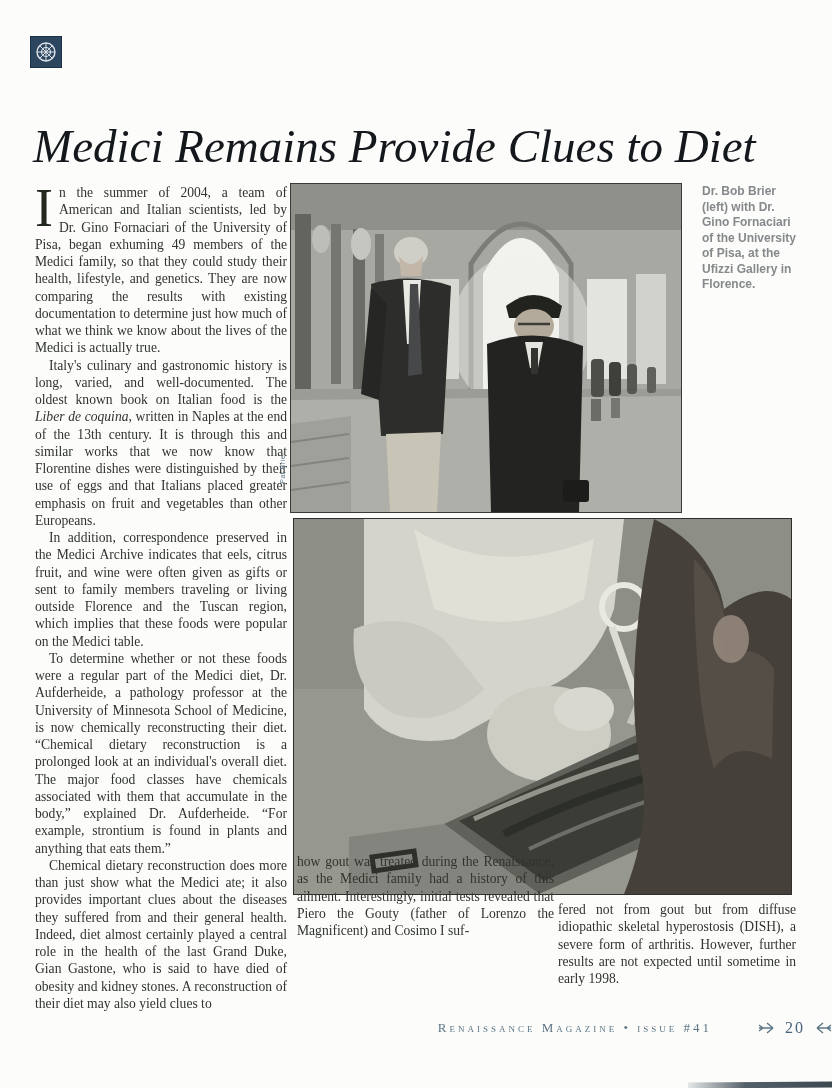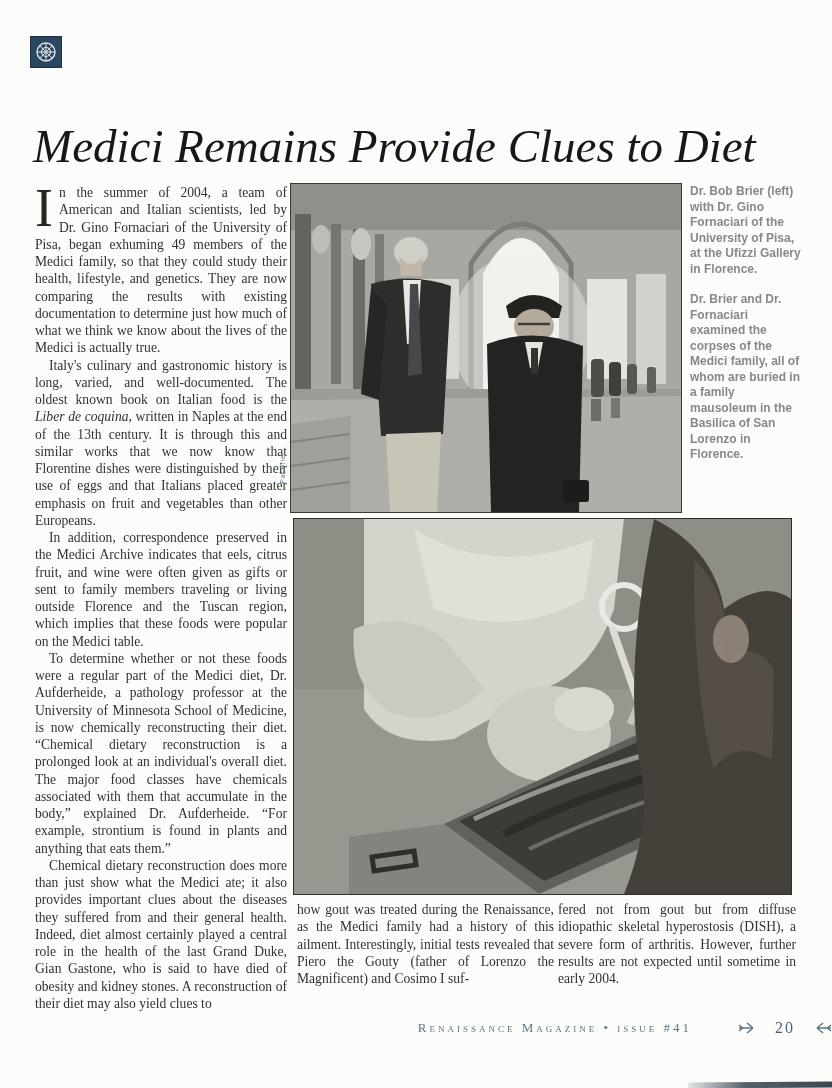--- a/index.html
+++ b/index.html
@@ -43,40 +43,40 @@
   .photo1 svg{display:block;}
   .credit{
     left:279px;top:452px;writing-mode:vertical-rl;transform:rotate(180deg);
     font-family:"Liberation Sans", sans-serif;font-size:7px;color:#5f7689;letter-spacing:.5px;
   }
 
   
   .captions{left:690px;top:184px;width:112px;
     font-family:"Liberation Sans", sans-serif;font-weight:bold;
     font-size:12px;line-height:15.5px;color:#85898c;}
-  .captions p{margin:0 0 15px 0;}
+  .captions p{margin:0 0 15px 12px;}
 
   
   .photo2{left:293px;top:518px;width:497px;height:375px;border:1px solid #2e2e2c;background:#9a9b95;}
   .photo2 svg{display:block;}
 
   
-  .col-mid{left:297px;top:901px;width:257px;}
+  .col-mid{left:297px;top:853px;width:257px;}
   .col-right{left:558px;top:901px;width:238px;}
   .byline{text-align:right;font-style:italic;margin-top:2px !important;}
 
   
   .footer{
     left:0;top:1019px;width:832px;display:flex;justify-content:flex-end;align-items:center;gap:46px;
     color:#5d7686;
   }
   .footer .mag, .footer .site{
     font-variant:small-caps;letter-spacing:3px;font-size:13px;
   }
-  .pagenum-wrap{display:flex;align-items:center;gap:17px;}
+  .pagenum-wrap{display:flex;align-items:center;gap:7px;}
   .pagenum{font-size:16px;letter-spacing:2px;color:#49637a;}
   .fleuron svg{display:block;}
 
   
   .smear{
     left:688px;top:1082px;width:144px;height:6px;
     background:linear-gradient(90deg, rgba(90,110,120,0.15), #55606a 40%, #3d4750);
     transform:skewY(-0.4deg);
   }
 </style>
@@ -158,21 +158,20 @@
     <path d="M0 240 L60 232 L60 328 L0 328 Z" fill="#9fa09a"></path>
     <line x1="0" y1="258" x2="58" y2="250" stroke="#83847e" stroke-width="2"></line>
     <line x1="0" y1="282" x2="58" y2="274" stroke="#83847e" stroke-width="2"></line>
     <line x1="0" y1="306" x2="58" y2="298" stroke="#83847e" stroke-width="2"></line>
   </svg>
 </figure>
 <span class="abs credit">Pat Brier</span>
 
 <aside class="abs captions">
   <p>Dr. Bob Brier (left) with Dr. Gino Fornaciari of the University of Pisa, at the Ufizzi Gallery in Florence.</p>
-  <p>Dr. Brier and Dr. Fornaciari examined the corpses of the Medici family, all of whom are buried in a family mausoleum in the Basilica of San Lorenzo in Florence.</p>
 </aside>
 
 <figure class="abs photo2" style="margin:0">
   <svg width="497" height="375" viewBox="0 0 497 375" aria-hidden="true">
     <rect width="497" height="375" fill="#96978f"></rect>
 
     <rect x="0" y="0" width="497" height="170" fill="#8d8e86"></rect>
 
     <path d="M70 0 L330 0 L320 90 Q300 150 250 170 L160 220 Q95 230 70 190 Z" fill="#d4d4cc"></path>
     <path d="M120 10 Q200 60 300 20 L290 80 Q220 120 140 90 Z" fill="#e2e2da" opacity="0.8"></path>
@@ -200,21 +199,21 @@
     <path d="M400 40 Q440 80 430 140 Q460 120 480 150 L478 240 Q440 220 420 250 Q400 180 400 40 Z" fill="#57514a" opacity="0.8"></path>
     <ellipse cx="437" cy="120" rx="18" ry="24" fill="#93867a" opacity="0.9"></ellipse>
   </svg>
 </figure>
 
 <div class="abs col-mid bodytext">
   <p>how gout was treated during the Renaissance, as the Medici family had a history of this ailment. Interestingly, initial tests revealed that Piero the Gouty (father of Lorenzo the Magnificent) and Cosimo I suf-</p>
 </div>
 
 <div class="abs col-right bodytext">
-  <p>fered not from gout but from diffuse idiopathic skeletal hyperostosis (DISH), a severe form of arthritis. However, further results are not expected until sometime in early 2004.</p>
+  <p>fered not from gout but from diffuse idiopathic skeletal hyperostosis (DISH), a severe form of arthritis. However, further results are not expected until sometime in early 1998.</p>
 </div>
 
 <div class="abs footer">
   <span class="mag">Renaissance Magazine • issue #41</span>
   <span class="pagenum-wrap">
     <span class="fleuron">
       <svg width="20" height="12" viewBox="0 0 20 12">
           <path d="M1 6 L15 6 M15 6 L9 1 M15 6 L9 11 M5 6 L1 3 M5 6 L1 9" stroke="#5d7686" stroke-width="1.4" fill="none"></path>
         </svg>
     </span>

